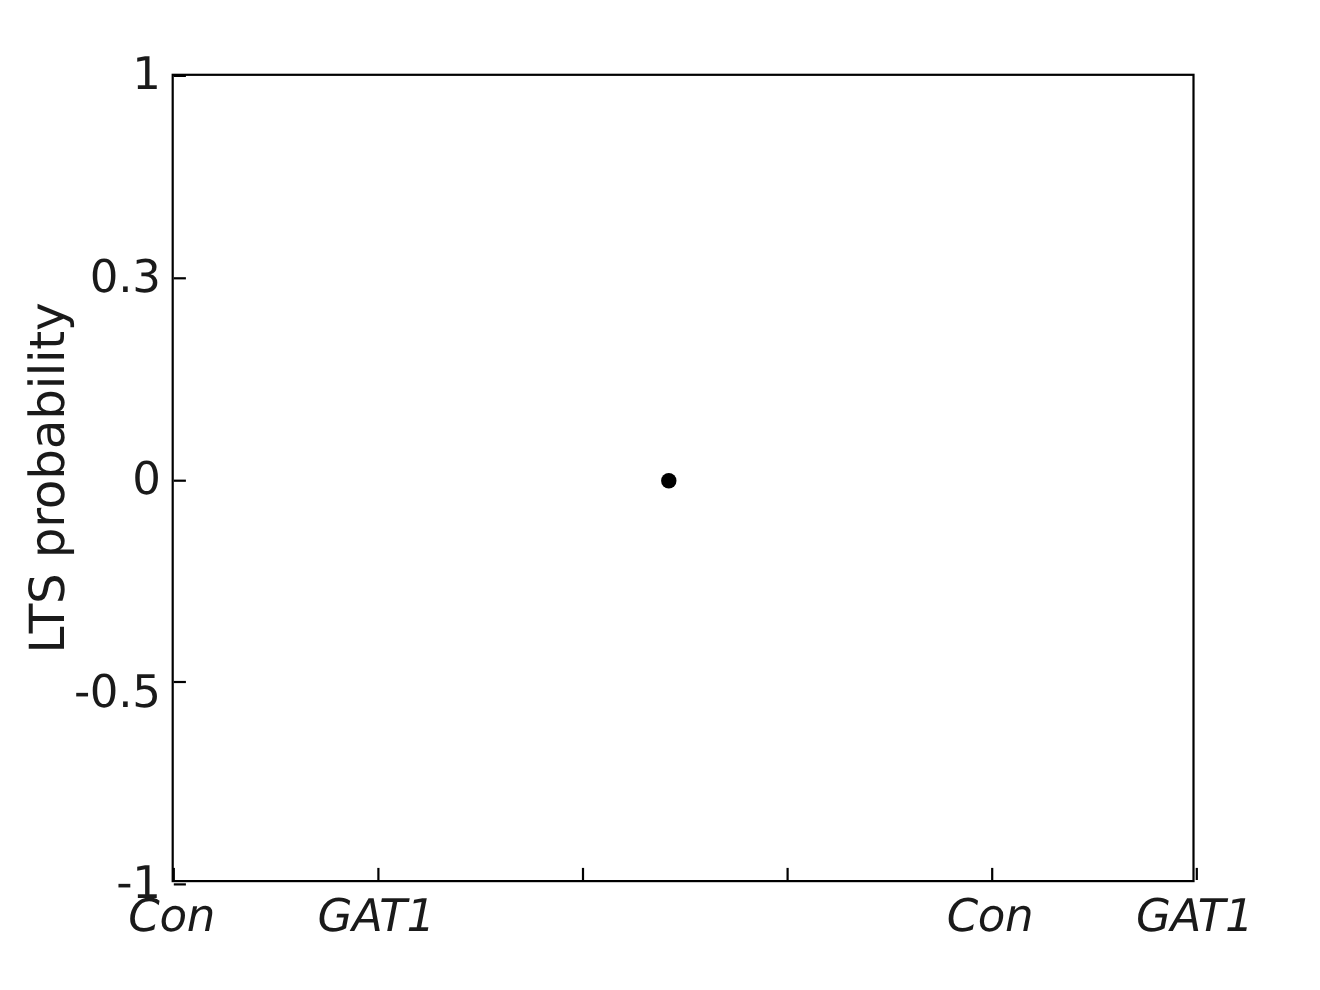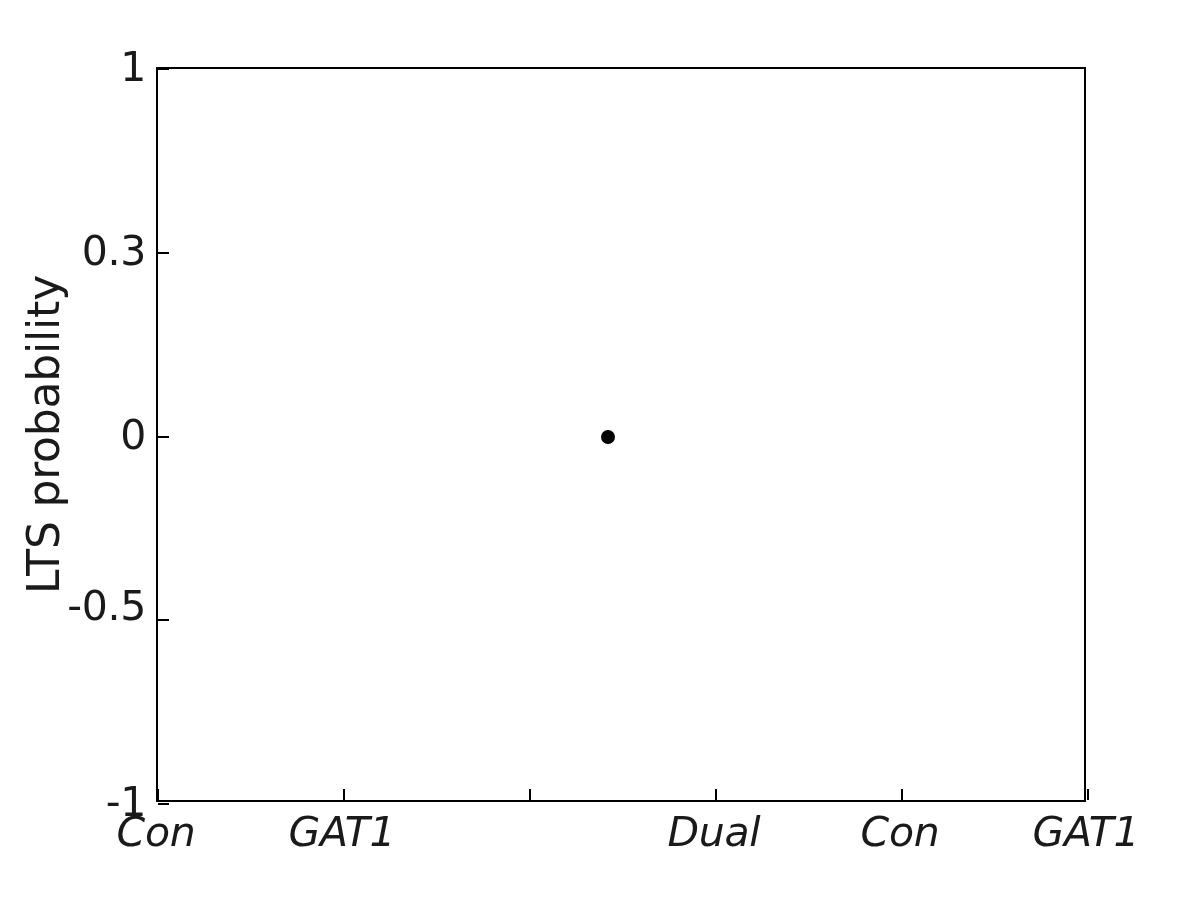--- a/index.html
+++ b/index.html
@@ -114,26 +114,25 @@
 </head>
 <body>
 
 <div id="figure">
 
   <div id="ylabel">LTS probability</div>
 
   <div class="yticklabel" style="top:67px;">1</div>
   <div class="yticklabel" style="top:250.75px;">0.3</div>
   <div class="yticklabel" style="top:434.5px;">0</div>
-  <div class="yticklabel" style="top:606px;">-0.5</div>
+  <div class="yticklabel" style="top:629px;">-0.5</div>
   <div class="yticklabel" style="top:802px;">-1</div>
 
   <div class="xticklabel" style="left:156px;">Con</div>
   <div class="xticklabel" style="left:342px;">GAT1</div>
-  <div class="xticklabel" style="left:714px;">Dual</div>
   <div class="xticklabel" style="left:900px;">Con</div>
   <div class="xticklabel" style="left:1086px;">GAT1</div>
 
   <div id="plot-box">
 
     <div class="xtick" style="left:0px;"></div>
     <div class="xtick" style="left:186px;"></div>
     <div class="xtick" style="left:372px;"></div>
     <div class="xtick" style="left:558px;"></div>
     <div class="xtick" style="left:744px;"></div>

